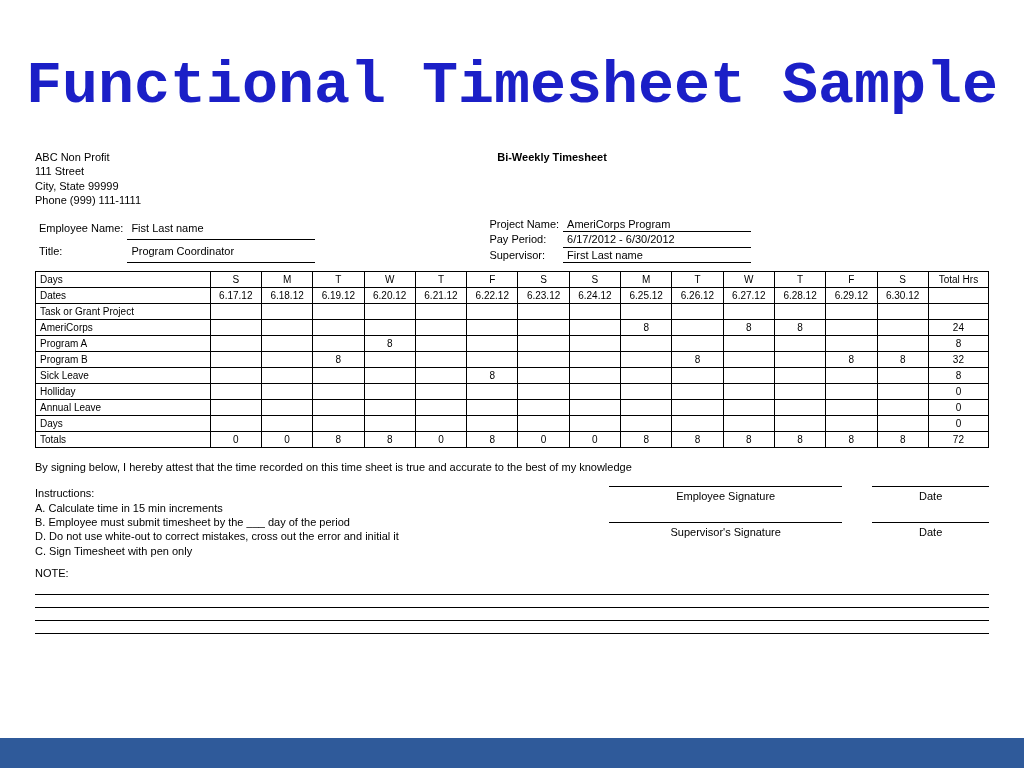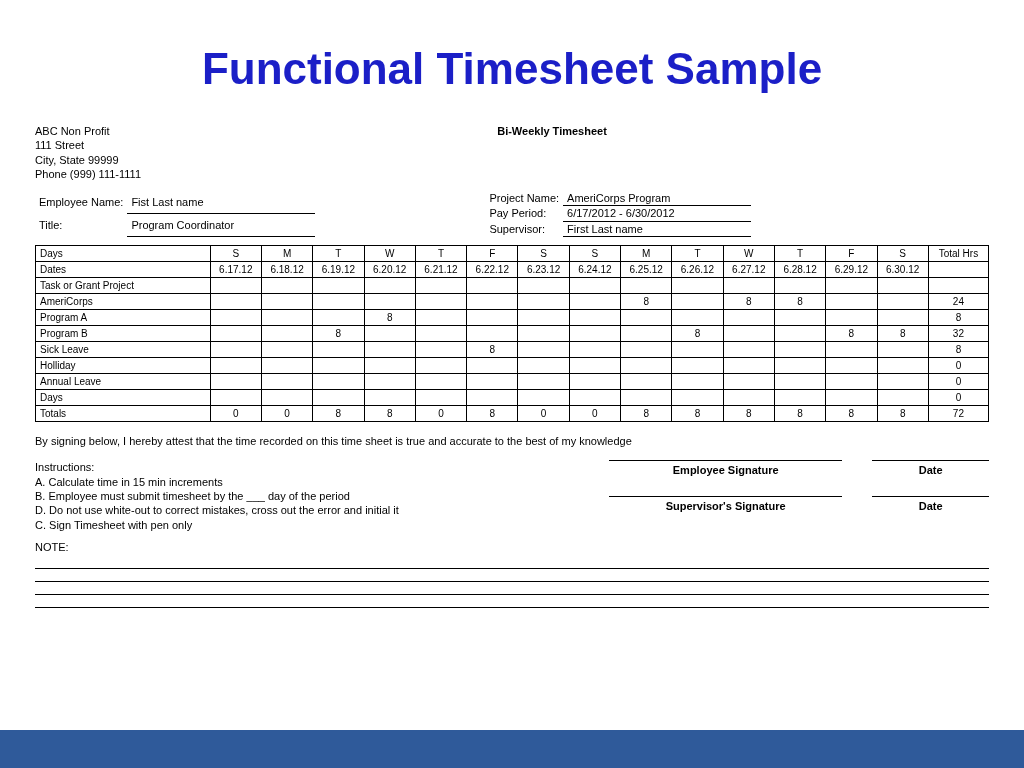--- a/index.html
+++ b/index.html
@@ -11,26 +11,27 @@
     background: #fff;
     color: #000;
   }
   .slide {
     position: relative;
     width: 1024px;
     height: 768px;
     box-sizing: border-box;
   }
   h1.title {
-    margin: 4px;
+    margin: 12px;
     padding: 40px 0 10px 0;
     text-align: center;
-    font-size: 44px;
+    font-size: 60px;
     font-weight: bold;
     color: #1b1fc7;
+    font-family: Liberation Mono, monospace;
   }
   .sheet {
     margin: 20px 35px 0 35px;
     font-size: 11px;
     line-height: 1.3;
   }
   .tophdr {
     display: flex;
   }
   .org {
@@ -91,21 +92,20 @@
   .instr { flex: 1; }
   .sigs {
     width: 380px;
     text-align: center;
     font-size: 11px;
   }
   .sigline {
     display: flex;
     gap: 30px;
     margin-bottom: 18px;
-    font-weight: bold;
   }
   .sigline .line {
     border-top: 1px solid #000;
     padding-top: 2px;
   }
   .sigline .wide { flex: 2; }
   .sigline .narrow { flex: 1; }
 
   .note-label { margin-top: 8px; }
   .note-lines { margin-top: 2px; }

